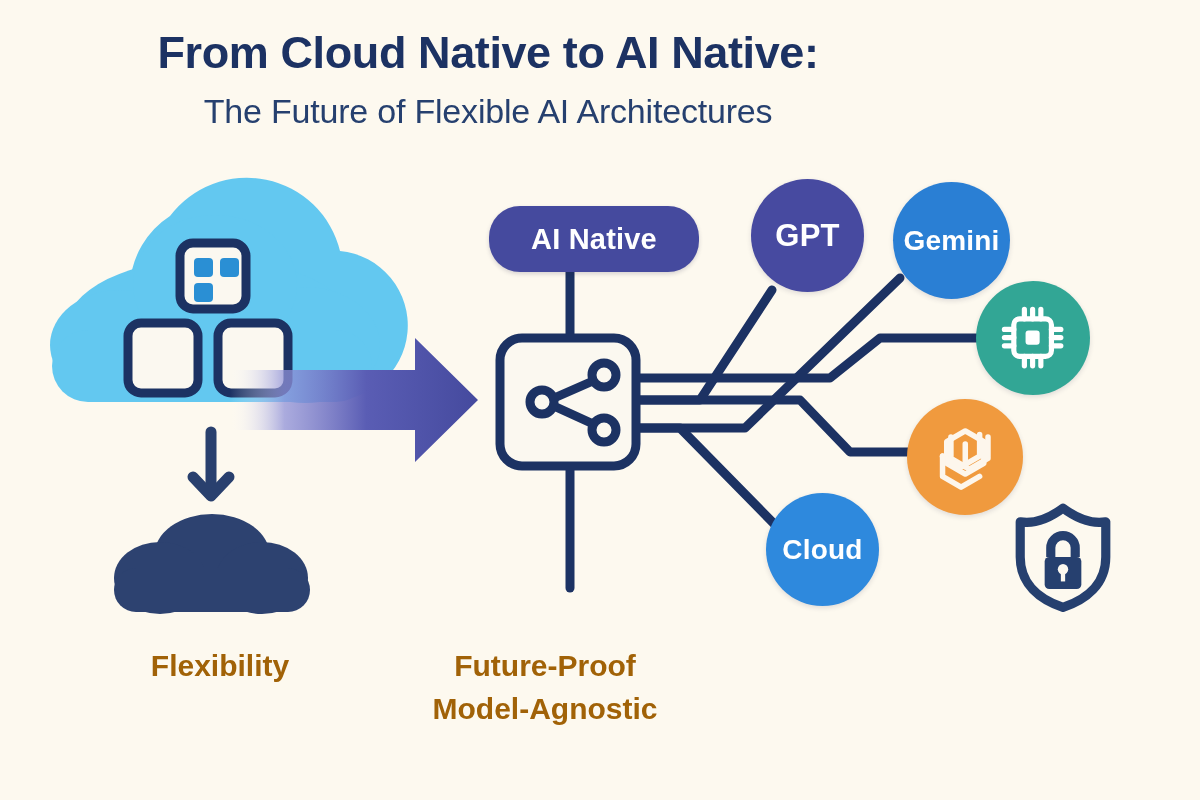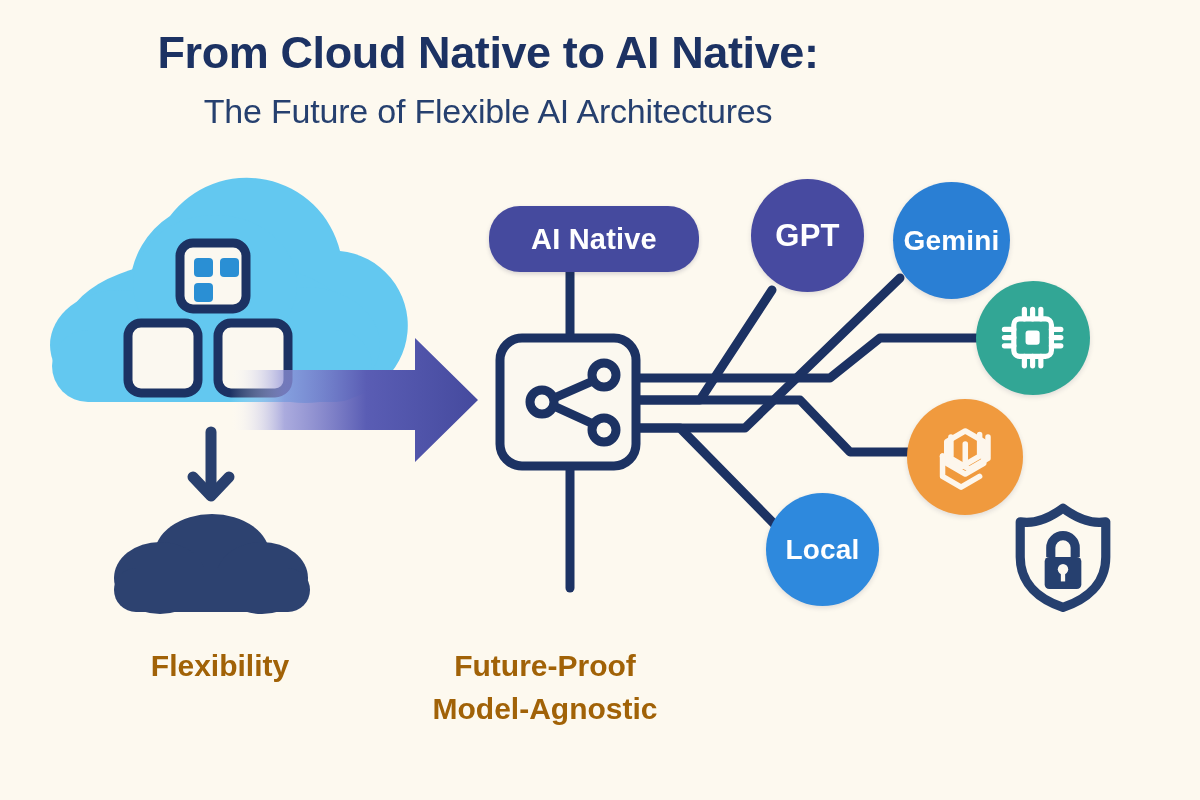--- a/index.html
+++ b/index.html
@@ -198,21 +198,21 @@
     <svg viewBox="0 0 64 64" fill="none" stroke="#fdf6ec" stroke-width="4.6" stroke-linecap="round" stroke-linejoin="round">
       <path d="M32 10 L47.5 19 L47.5 37 L32 46 L16.5 37 L16.5 19 Z"></path>
       <path d="M20 15 L20 33 L35.5 42 L51 33 L51 15"></path>
       <path d="M13 31 L28.5 40 L44 31 L44 13"></path>
       <path d="M32 21 L32 40"></path>
       <path d="M44 48 L28.5 57 L13 48 L13 31"></path>
     </svg>
   </div>
 
   <div class="circ" id="c-local">
-    <span>Local</span>
+    <span>Cloud</span>
   </div>
 
   <div class="shield">
     <svg viewBox="0 0 64 72">
       <path d="M32 4 C44 13 54 14 60 13 V36 C60 54 47 64 32 69 C17 64 4 54 4 36 V13 C10 14 20 13 32 4 Z" fill="none" stroke="#26406f" stroke-width="6" stroke-linejoin="round"></path>
       <rect x="20" y="36" width="24" height="21" rx="3" fill="#26406f"></rect>
       <path d="M24 36 V30 a8 8 0 0 1 16 0 V36" fill="none" stroke="#26406f" stroke-width="6"></path>
       <circle cx="32" cy="44" r="3.4" fill="#fdf9ef"></circle>
       <rect x="30.6" y="45" width="2.8" height="7" fill="#fdf9ef"></rect>
     </svg>

